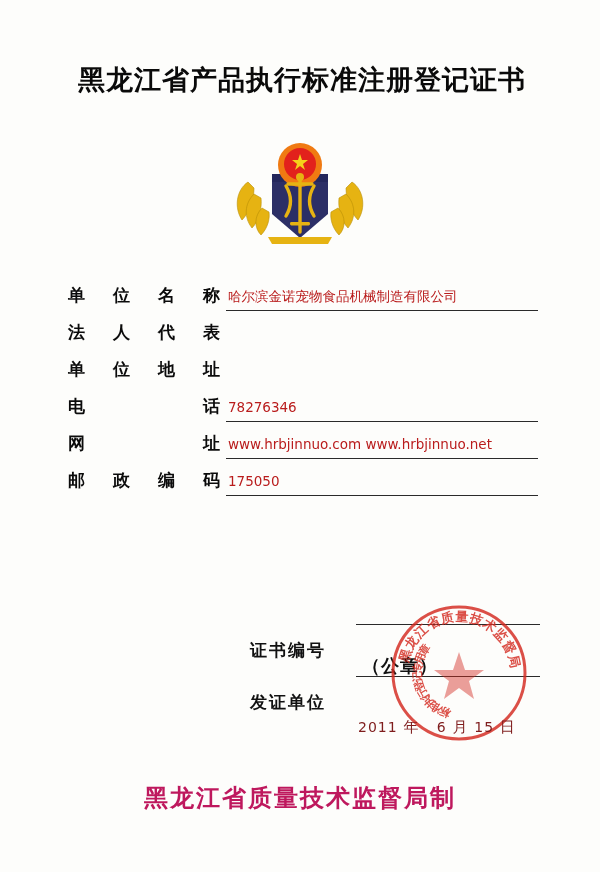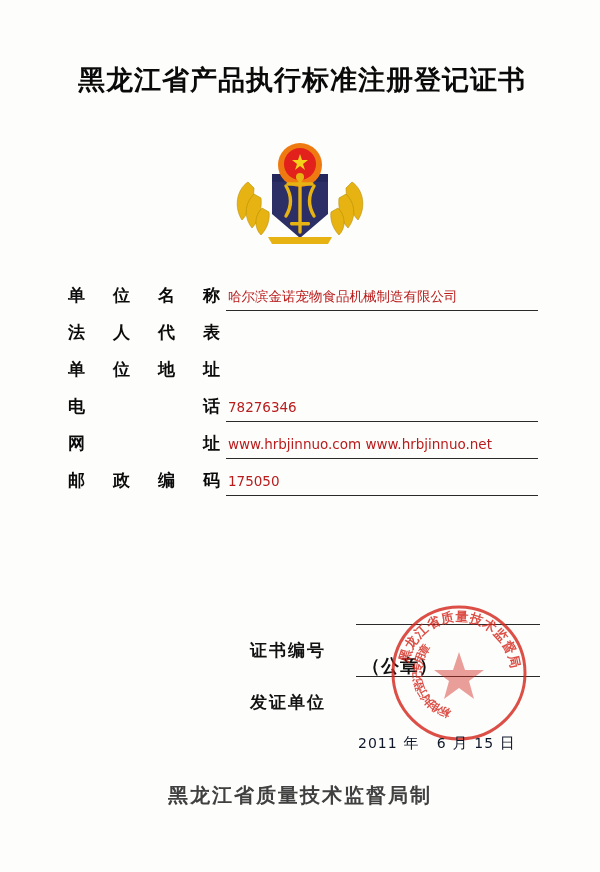--- a/index.html
+++ b/index.html
@@ -125,39 +125,38 @@
   }
 
   
   .date-row {
     position: absolute;
     top: 718px;
     left: 358px;
     width: 190px;
     font-size: 15px;
     font-family: "DejaVu Serif", "Liberation Serif", serif;
-    color: #0f172a;
+    color: #7f1d1d;
     letter-spacing: 1px;
     white-space: nowrap;
-    margin-top: 16px;
   }
   .date-row .num { font-family: "DejaVu Sans", "Liberation Sans", sans-serif; font-size: 14px;}
 
   
   .footer {
     position: absolute;
     top: 782px;
     left: 0;
     width: 600px;
     text-align: center;
-    font-size: 20px;
+    font-size: 24px;
     font-weight: bold;
     font-family: "DejaVu Serif", "Liberation Serif", serif;
     letter-spacing: 2px;
-    color: #404040;
+    color: #be185d;
   }
 
   
   .seal {
     position: absolute;
     left: 388px;
     top: 602px;
     width: 142px;
     height: 142px;
     pointer-events: none;

